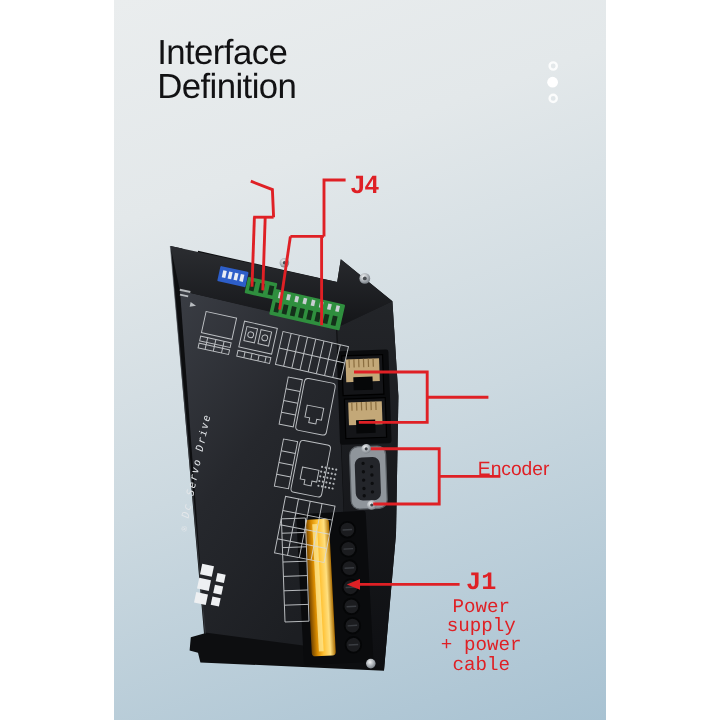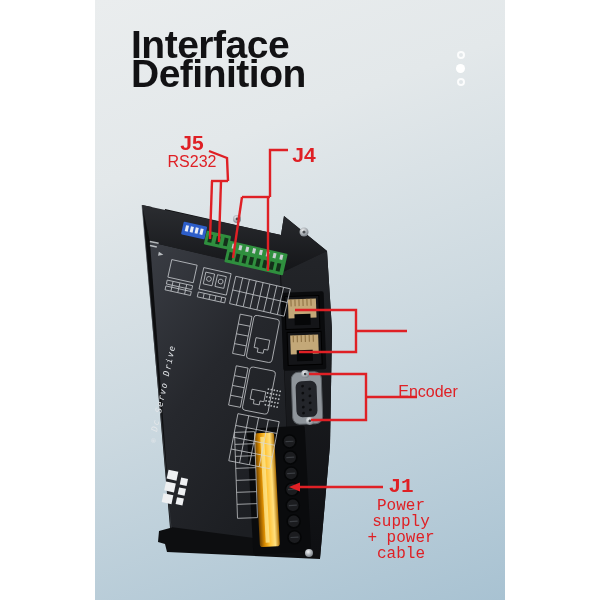--- a/index.html
+++ b/index.html
@@ -2,22 +2,22 @@
 <html><head>
 <meta charset="utf-8">
 <style>
   html,body{margin:0;padding:0;background:#ffffff;width:600px;height:600px;overflow:hidden;
     font-family:"Liberation Sans","DejaVu Sans",sans-serif;}
   .stage{position:relative;width:600px;height:600px;background:#ffffff;}
   
   .band{position:absolute;left:95px;top:0;width:410px;height:600px;
     background:linear-gradient(160deg,#eaedee 0%,#e3e8ea 25%,#ccd9e0 58%,#a8c2d2 100%);}
   
-  .title{position:absolute;left:131px;top:30px;color:#121214;font-weight:700;
-    font-size:39px;line-height:29px;letter-spacing:-0.5px;}
+  .title{position:absolute;left:131px;top:30px;color:#121214;font-weight:400;
+    font-size:29px;line-height:29px;letter-spacing:-0.5px;}
   
   .dots{position:absolute;left:456px;top:48px;display:flex;flex-direction:column;align-items:center;}
   .dot{box-sizing:border-box;border-radius:50%;margin:2.5px 0;}
   .dot.ring{width:8px;height:8px;border:2px solid rgba(255,255,255,0.85);background:transparent;}
   .dot.solid{width:9px;height:9px;background:#ffffff;}
   
   .co{position:absolute;text-align:center;color:#df2025;}
   .co .co-title{font-weight:700;font-size:21px;line-height:23px;}
   .co .co-sub{font-size:16px;line-height:16px;}
   .co-j5{left:146px;top:131px;width:92px;}
@@ -339,24 +339,20 @@
     <div>Interface</div>
     <div>Definition</div>
   </div>
 
   <div class="dots">
     <span class="dot ring"></span>
     <span class="dot solid"></span>
     <span class="dot ring"></span>
   </div>
 
-  <div class="co co-j5">
-    <div class="co-title">J5</div>
-    <div class="co-sub">RS232</div>
-  </div>
   <div class="co co-j4">
     <div class="co-title">J4</div>
   </div>
   <div class="co co-j2">
     <div class="co-sub">Encoder</div>
   </div>
   <div class="co co-j1">
     <div class="co-title">J1</div>
     <div class="co-sub">Power supply</div>
     <div class="co-sub">+ power cable</div>

